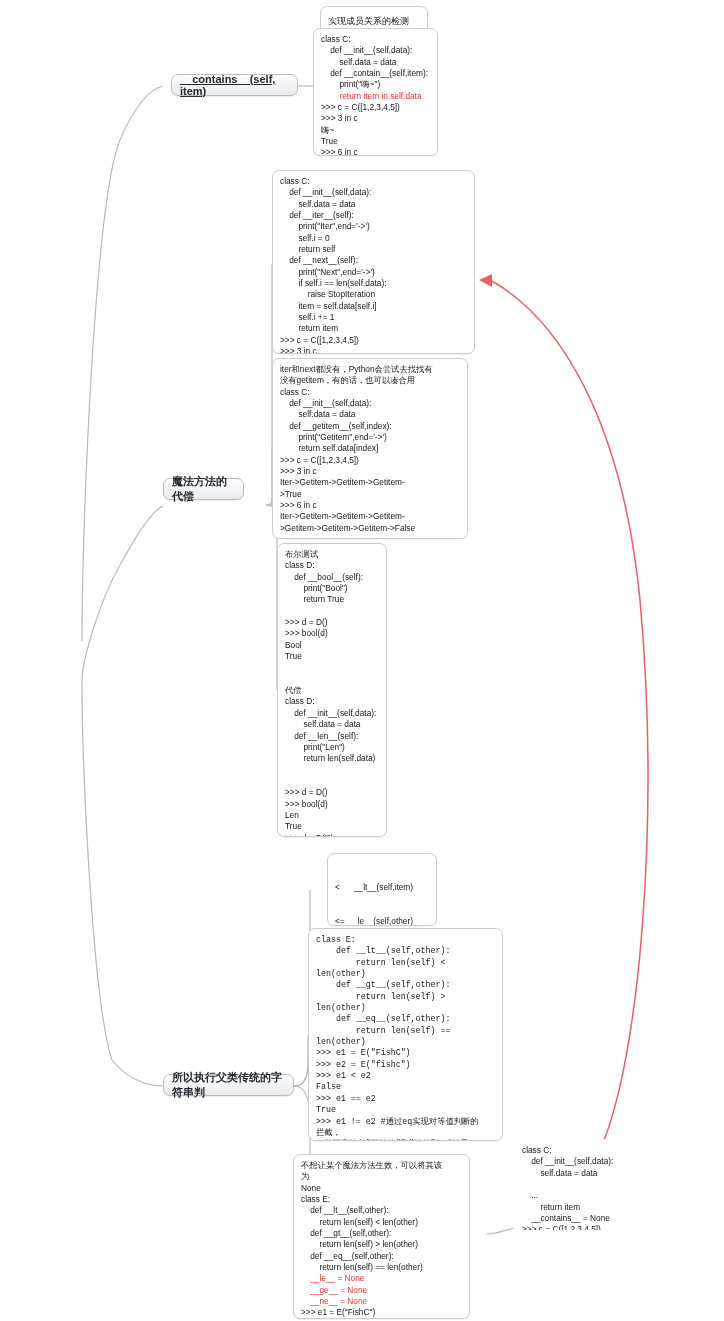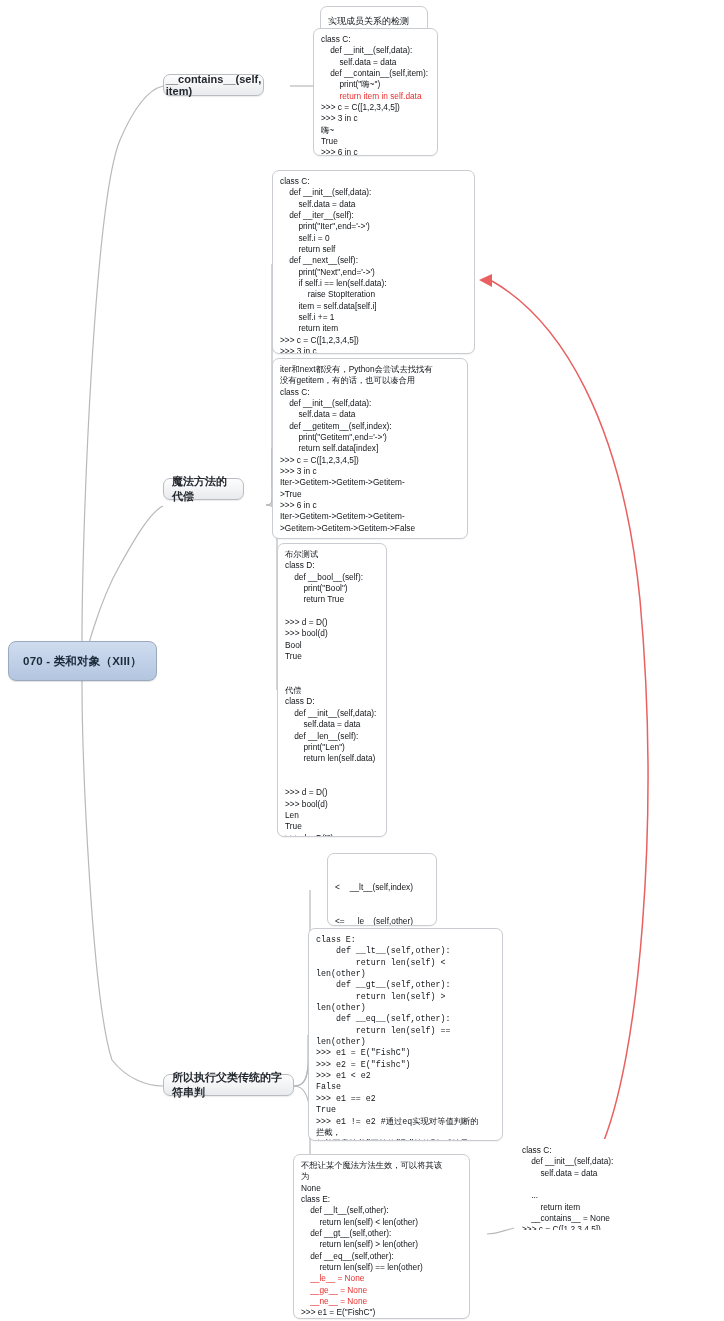--- a/index.html
+++ b/index.html
@@ -24,21 +24,21 @@
 
   
   .branch{
     border:1px solid #b9bdc2;border-radius:7px;
     background:linear-gradient(180deg,#fdfdfe 0%,#f2f3f5 55%,#e8eaed 100%);
     display:flex;align-items:center;justify-content:center;
     font-size:11px;font-weight:bold;color:#23282e;
     box-shadow:0 1px 1px rgba(0,0,0,.08);
     padding:0 8px;
   }
-  .b1{left:163px;top:74px;width:101px;height:22px;}
+  .b1{left:171px;top:74px;width:127px;height:22px;text-decoration:underline;}
   .b2{left:163px;top:478px;width:81px;height:22px;}
   .b3{left:163px;top:1074px;width:131px;height:22px;}
 
   
   .card{
     border:1px solid #c9ccd1;border-radius:7px;background:#ffffff;
     box-shadow:0 1px 1px rgba(0,0,0,.05);
     padding:5px 23px 6px 7px;
     font-size:8.3px;line-height:11.35px;color:#111418;
     white-space:pre;overflow:hidden;
@@ -93,23 +93,20 @@
 
       <path d="M487,1234 C498,1234 505,1230 514,1228"></path>
     </g>
 
     <g>
       <path d="M600,1150 C640,1060 660,820 640,600 C622,420 560,320 492,281" fill="none" stroke="#e8605f" stroke-width="1.5"></path>
       <polygon points="479,280 492,274 492,287" fill="#e8605f"></polygon>
     </g>
   </svg>
 
-  <div class="node root">
-    <span>070 - 类和对象（XIII）</span>
-  </div>
 
   <div class="node branch b1">
     <span>__contains__(self, item)</span>
   </div>
   <div class="node branch b2">
     <span>魔法方法的代偿</span>
   </div>
   <div class="node branch b3">
     <span>所以执行父类传统的字符串判</span>
   </div>
@@ -192,21 +189,21 @@
 &gt;&gt;&gt; d = D()
 &gt;&gt;&gt; bool(d)
 Len
 True
 &gt;&gt;&gt; d = D("")
 &gt;&gt;&gt; bool(d)
 Len
 False</span></div>
 
   <div class="node card" id="c-ops">
-    <div class="ops-row"><span class="ops-op">&lt;</span><span>__lt__(self,index)</span></div>
+    <div class="ops-row"><span class="ops-op">&lt;</span><span>__lt__(self,item)</span></div>
     <div class="ops-row"><span class="ops-op">&lt;=</span><span>__le__(self,other)</span></div>
     
     
     
     
   </div>
 
   <div class="node card" id="c-cmp"><span class="wrapline">class E:
     def __lt__(self,other):
         return len(self) &lt; len(other)

